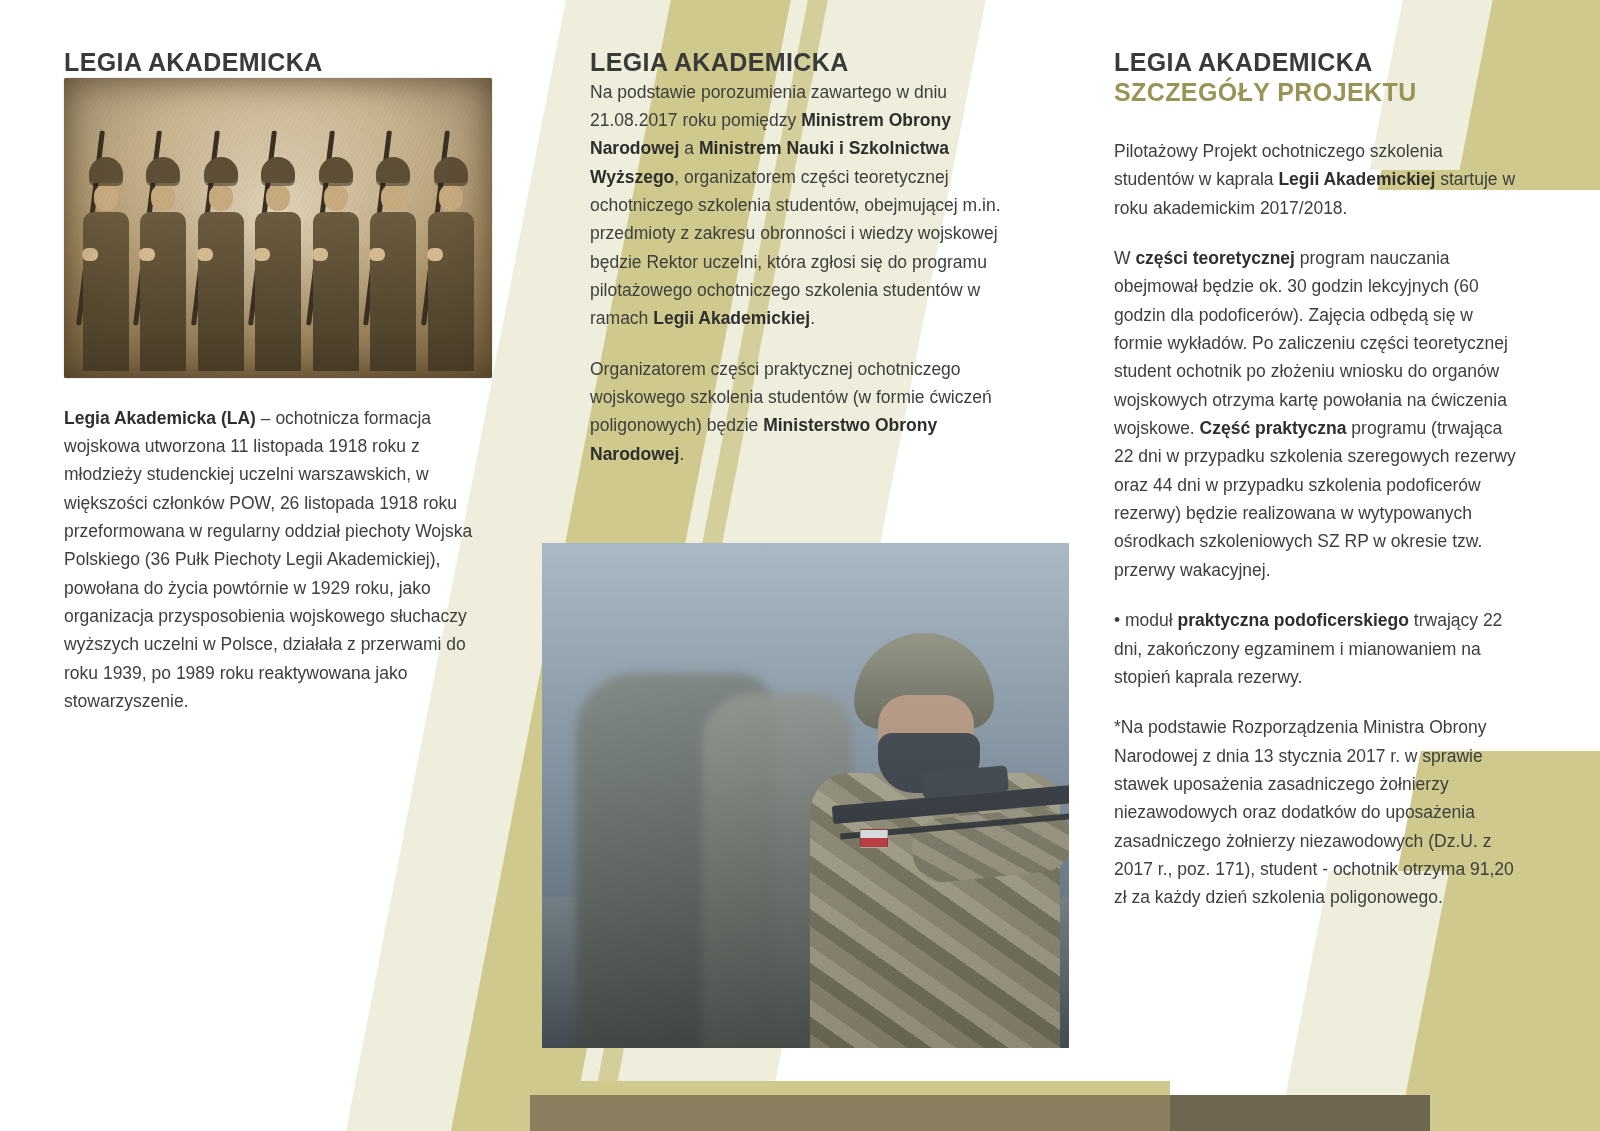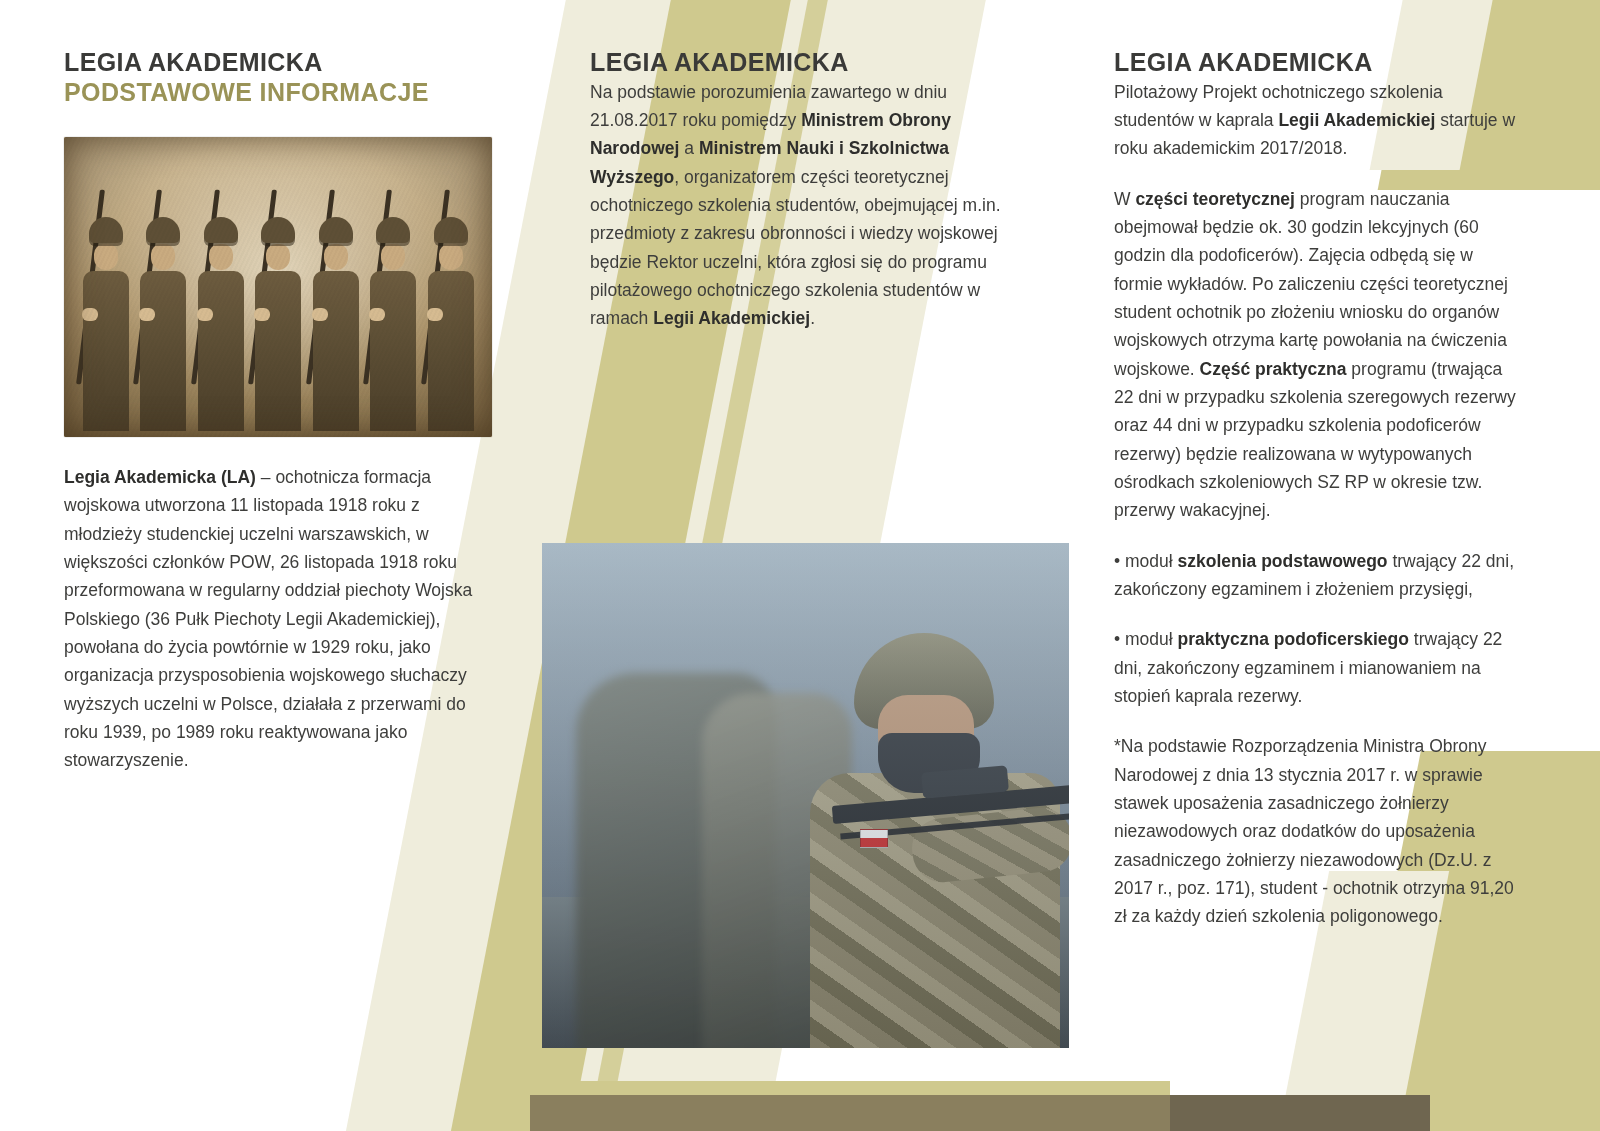--- a/index.html
+++ b/index.html
@@ -364,21 +364,20 @@
   <div class="shape corner-pale-br"></div>
   <div class="shape bar-bottom-pale"></div>
   <div class="shape bar-bottom-dark"></div>
   <div class="shape bar-bottom-right"></div>
 </div>
 
 <div class="page">
 
   <div class="col col-1">
     <h1 class="kicker">LEGIA AKADEMICKA</h1>
-    <h2 class="sub">PODSTAWOWE INFORMACJE</h2>
 
 
 
     <div class="photo-hist">
       <div class="vignette"></div>
       <div class="soldiers">
         <div class="sold">
             <span class="rifle"></span>
             <span class="torso"></span>
             <span class="face"></span>
@@ -432,29 +431,30 @@
       <div class="edge"></div>
     </div>
 
     <p class="body"><span class="b">Legia Akademicka (LA)</span><span> – ochotnicza formacja wojskowa utworzona 11 listopada 1918 roku z młodzieży studenckiej uczelni warszawskich, w większości członków POW, 26 listopada 1918 roku przeformowana w regularny oddział piechoty Wojska Polskiego (36 Pułk Piechoty Legii Akademickiej), powołana do życia powtórnie w 1929 roku, jako organizacja przysposobienia wojskowego słuchaczy wyższych uczelni w Polsce, działała z przerwami do roku 1939, po 1989 roku reaktywowana jako stowarzyszenie.</span></p>
   </div>
 
   <div class="col col-2">
     <h1 class="kicker">LEGIA AKADEMICKA</h1>
 
     <p class="body"><span>Na podstawie porozumienia zawartego w dniu 21.08.2017 roku pomiędzy </span><span class="b">Ministrem Obrony Narodowej</span><span> a </span><span class="b">Ministrem Nauki i Szkolnictwa Wyższego</span><span>, organizatorem części teoretycznej ochotniczego szkolenia studentów, obejmującej m.in. przedmioty z zakresu obronności i wiedzy wojskowej będzie Rektor uczelni, która zgłosi się do programu  pilotażowego ochotniczego szkolenia studentów w ramach </span><span class="b">Legii Akademickiej</span><span>.</span></p>
+    <p class="body"><span>Organizatorem części praktycznej ochotniczego wojskowego szkolenia studentów (w formie ćwiczeń poligonowych) będzie </span><span class="b">Ministerstwo Obrony Narodowej</span><span>.</span></p>
   </div>
 
   <div class="col col-3">
     <h1 class="kicker">LEGIA AKADEMICKA</h1>
+    <h2 class="sub">SZCZEGÓŁY PROJEKTU</h2>
 
     <p class="body"><span>Pilotażowy Projekt ochotniczego szkolenia studentów w kaprala </span><span class="b">Legii Akademickiej</span><span> startuje w roku akademickim 2017/2018.</span></p>
     <p class="body"><span>W </span><span class="b">części teoretycznej</span><span> program nauczania obejmował będzie ok. 30 godzin lekcyjnych (60 godzin dla podoficerów). Zajęcia odbędą się w formie wykładów. Po zaliczeniu części teoretycznej student ochotnik po złożeniu wniosku do organów wojskowych otrzyma kartę powołania na ćwiczenia wojskowe.</span><span> </span><span class="b">Część praktyczna</span><span> programu (trwająca 22 dni w przypadku szkolenia szeregowych rezerwy oraz 44 dni w przypadku szkolenia podoficerów rezerwy) będzie realizowana w wytypowanych ośrodkach szkoleniowych SZ RP w okresie tzw. przerwy wakacyjnej.</span></p>
 
-    <p class="bullet"><span>• moduł </span><span class="b">szkolenia podstawowego</span><span> trwający 22 dni, zakończony egzaminem i złożeniem przysięgi,</span></p>
     <p class="bullet"><span>• moduł </span><span class="b">praktyczna podoficerskiego</span><span> trwający 22 dni, zakończony egzaminem i mianowaniem na stopień kaprala rezerwy.</span></p>
 
     <p class="body"><span>*Na podstawie Rozporządzenia Ministra Obrony Narodowej z dnia 13 stycznia 2017 r. w sprawie stawek uposażenia zasadniczego żołnierzy niezawodowych oraz dodatków do uposażenia zasadniczego żołnierzy niezawodowych (Dz.U. z 2017 r., poz. 171), student - ochotnik otrzyma 91,20 zł za każdy dzień szkolenia poligonowego.</span></p>
   </div>
 
   <div class="photo-mil">
     <div class="sky"></div>
     <div class="ground"></div>
     <div class="blur-soldier"></div>
     <div class="blur-soldier2"></div>

